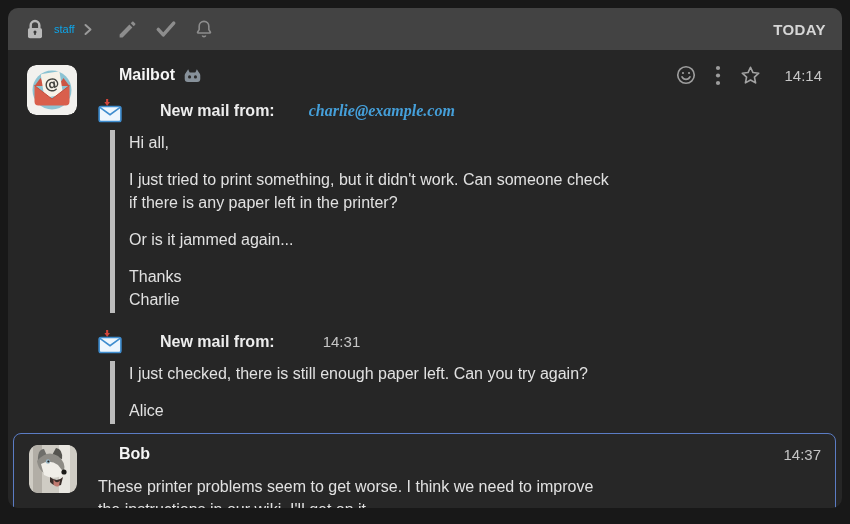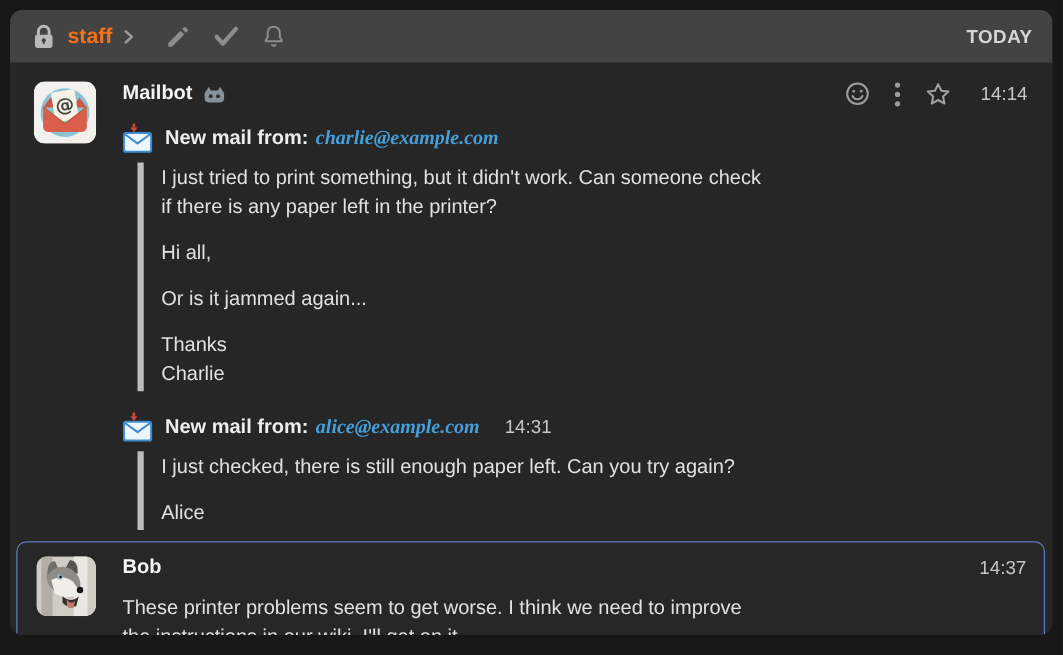--- a/index.html
+++ b/index.html
@@ -12,38 +12,38 @@
   .window {
     position:absolute; left:8px; top:8px; width:834px; height:500px;
     background:var(--window_bg, #262626); border-radius:10px; overflow:hidden;
   }
   
   .topic-bar {
     height:42px; background:var(--topic_bar_bg, #434343);
     display:flex; align-items:center; padding:0 16px 0 18px;
   }
   .lock-icon { display:flex; margin-right:10px; }
-  .stream-name { color:#f97316; font-weight:bold; font-size:17px; cursor:pointer; }
+  .stream-name { color:#0ea5e9; font-weight:normal; font-size:11px; cursor:pointer; }
   .chev { display:flex; margin:0 8px; }
   .topic-name { color:#f1f1f1; font-weight:bold; font-size:17px; cursor:pointer; }
   .bar-btn { display:flex; align-items:center; justify-content:center; margin-left:17px; cursor:pointer; background:none; border:none; padding:0; }
   .bar-btn:first-of-type { margin-left:16px; }
   .today { margin-left:auto; color:#d6d6d6; font-weight:bold; font-size:15px; letter-spacing:.4px; }
   
   .messages { padding-top:10px; }
   .group { display:flex; padding-left:19px; }
   .avatar { width:50px; height:50px; border-radius:9px; overflow:hidden; flex:none; margin-top:5px; cursor:pointer; }
   .g-content { flex:1; margin-left:21px; min-width:0; }
-  .sender-row { display:flex; align-items:center; height:24px; margin-top:3px; }
+  .sender-row { display:flex; align-items:center; height:24px; margin-top:3px;margin-left:21px; }
   .sender { color:#f5f5f5; font-weight:bold; font-size:16px; cursor:pointer; }
   .bot-icon { display:flex; margin-left:8px; }
   .actions { margin-left:auto; display:flex; align-items:center; padding-right:20px; }
   .action-btn { display:flex; background:none; border:none; padding:0; margin-left:18px; cursor:pointer; }
   .msg-time { color:#c6c6c6; font-size:15px; margin-left:20px; min-width:40px; text-align:right; }
-  .mail-header { display:flex; align-items:center; margin-top:11px; }
+  .mail-header { display:flex; align-items:center; margin-top:11px;gap:28px; }
   .mail-header.second { margin-top:16px; }
   .mail-icon { display:flex; margin-right:9px; }
   .mail-label { color:#ededed; font-weight:bold; font-size:16px; }
   .mail-addr { color:var(--accent_link, #459fd9); font-style:italic; font-weight:bold; font-size:16px; margin-left:6px; text-decoration:none; cursor:pointer;font-family:Liberation Serif, serif; }
   .mail-header .msg-time { padding-right:16px; }
   .bq {
     border-left:5px solid #bcbcbc; margin:7px 0 0 12px; padding:1px 0 2px 14px;
     max-width:620px;
   }
   .bq p { margin:0; color:#e1e1e1; font-size:16px; line-height:23px; white-space:pre-line; }
@@ -160,39 +160,38 @@
                 <path d="M9.5 1v3.4" stroke="#d1453b" stroke-width="2.2"></path>
                 <path d="M6.6 4.2h5.8L9.5 8.4z" fill="#d1453b"></path>
                 <rect x="1.2" y="8.8" width="22.6" height="15.6" rx="1.8" fill="#eef6fd" stroke="#3f8dcf" stroke-width="1.7"></rect>
                 <path d="M2 9.8l10.5 7.6L23 9.8" fill="none" stroke="#3f8dcf" stroke-width="1.7"></path>
               </svg>
             </span>
             <span class="mail-label">New mail from:</span>
             <a class="mail-addr">charlie@example.com</a>
           </div>
           <blockquote class="bq">
+            <p>Hi all,</p>
             <p>I just tried to print something, but it didn't work. Can someone check
 if there is any paper left in the printer?</p>
-            <p>Hi all,</p>
             <p>Or is it jammed again...</p>
             <p>Thanks
 Charlie</p>
           </blockquote>
 
           <div class="mail-header second">
             <span class="mail-icon">
               <svg width="25" height="25" viewBox="0 0 26 26">
                 <path d="M9.5 1v3.4" stroke="#d1453b" stroke-width="2.2"></path>
                 <path d="M6.6 4.2h5.8L9.5 8.4z" fill="#d1453b"></path>
                 <rect x="1.2" y="8.8" width="22.6" height="15.6" rx="1.8" fill="#eef6fd" stroke="#3f8dcf" stroke-width="1.7"></rect>
                 <path d="M2 9.8l10.5 7.6L23 9.8" fill="none" stroke="#3f8dcf" stroke-width="1.7"></path>
               </svg>
             </span>
             <span class="mail-label">New mail from:</span>
-            <a class="mail-addr">alice@example.com</a>
             <span class="msg-time">14:31</span>
           </div>
           <blockquote class="bq">
             <p>I just checked, there is still enough paper left. Can you try again?</p>
             <p>Alice</p>
           </blockquote>
         </div>
       </div>
 
       <div class="selected-message">

